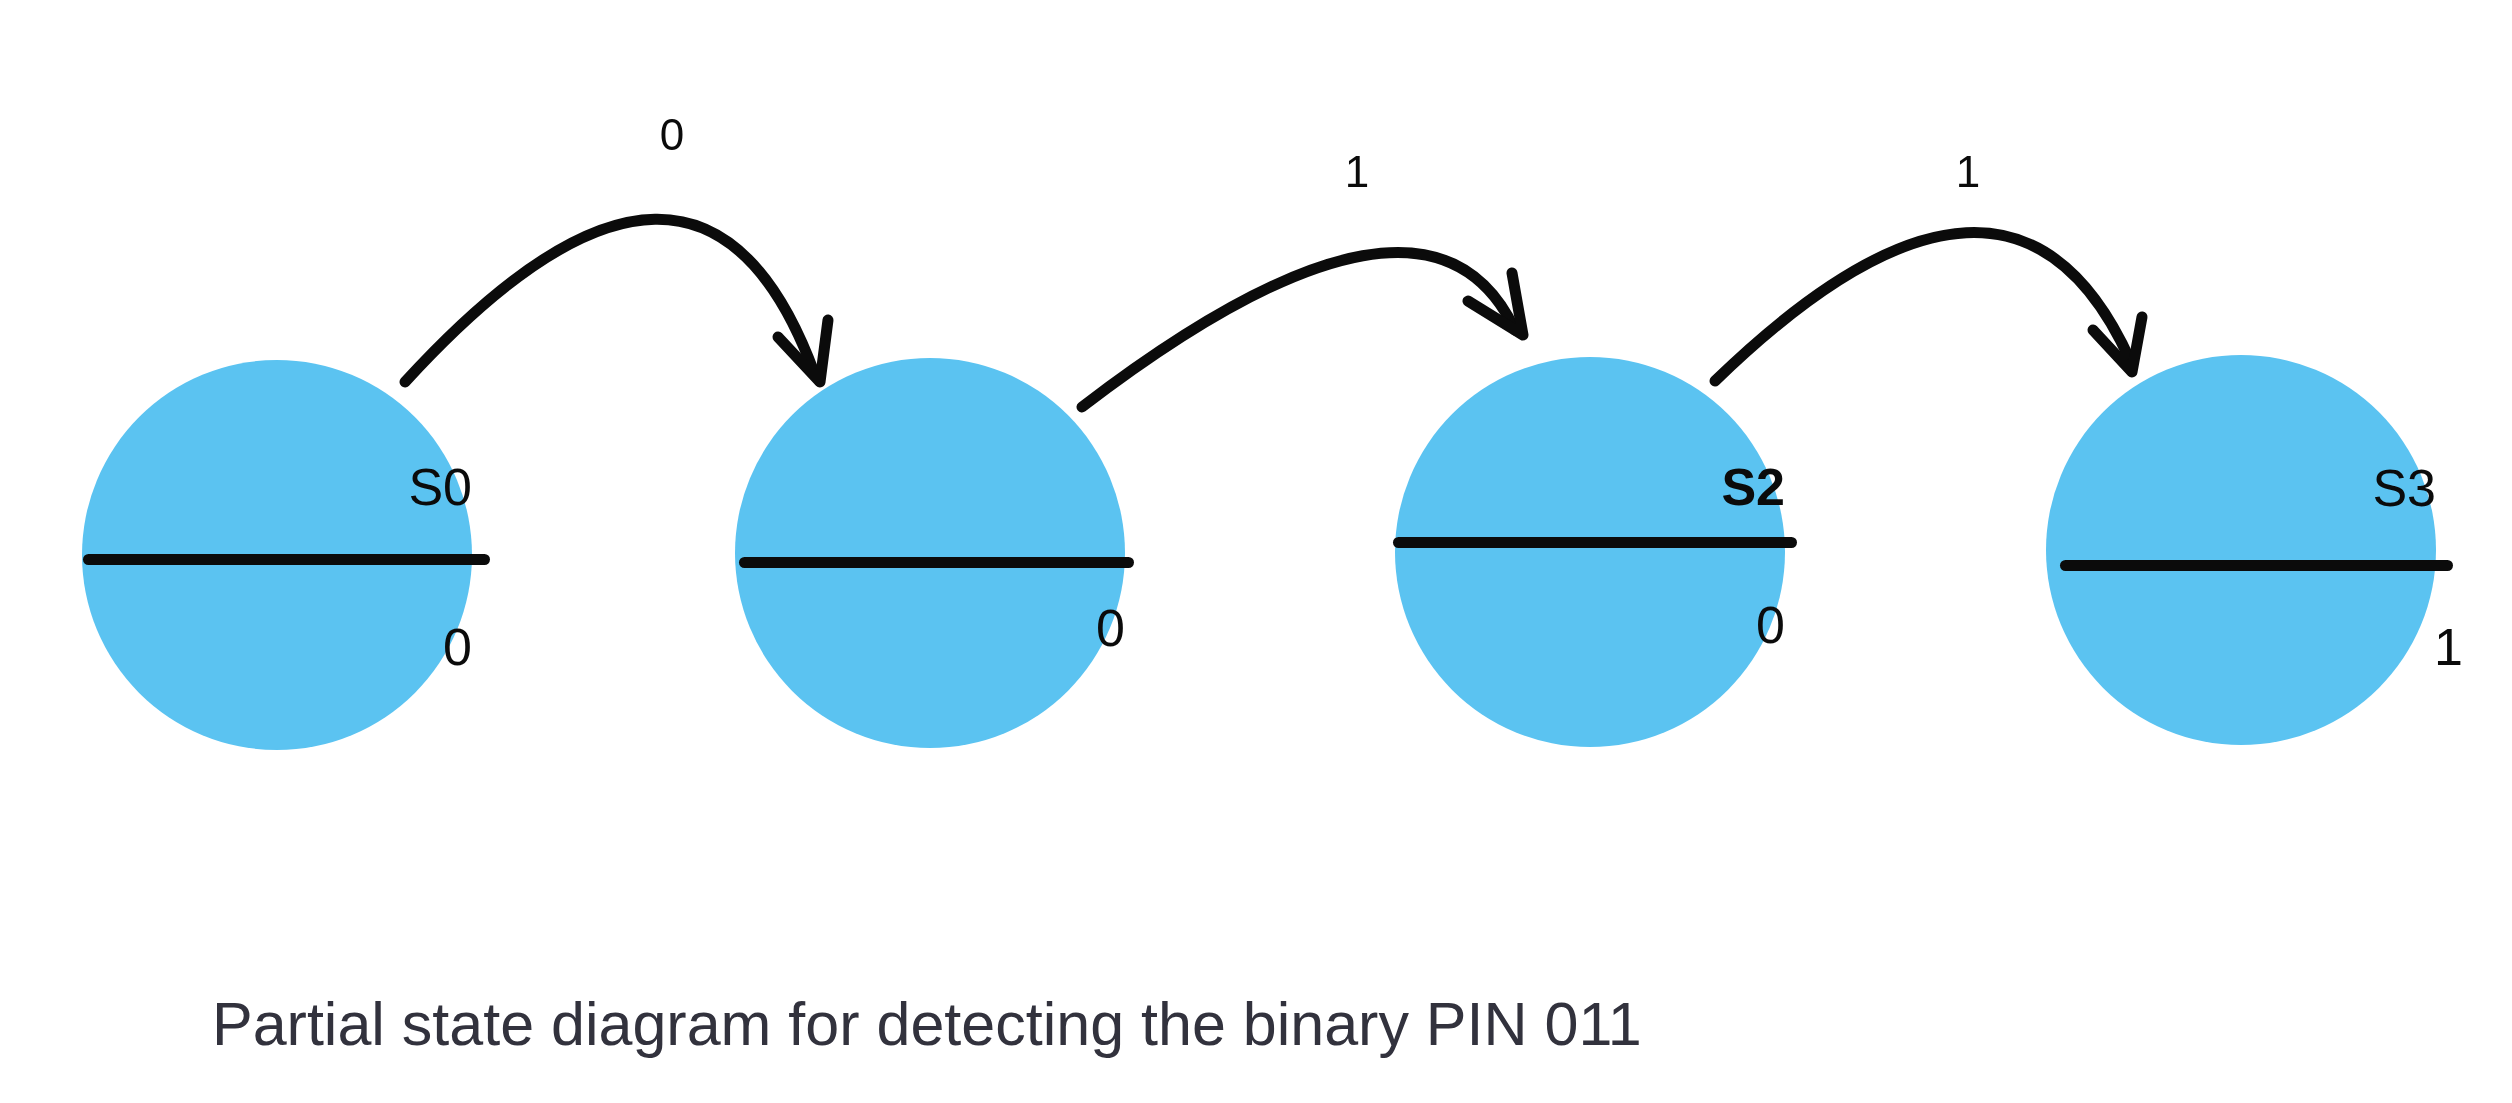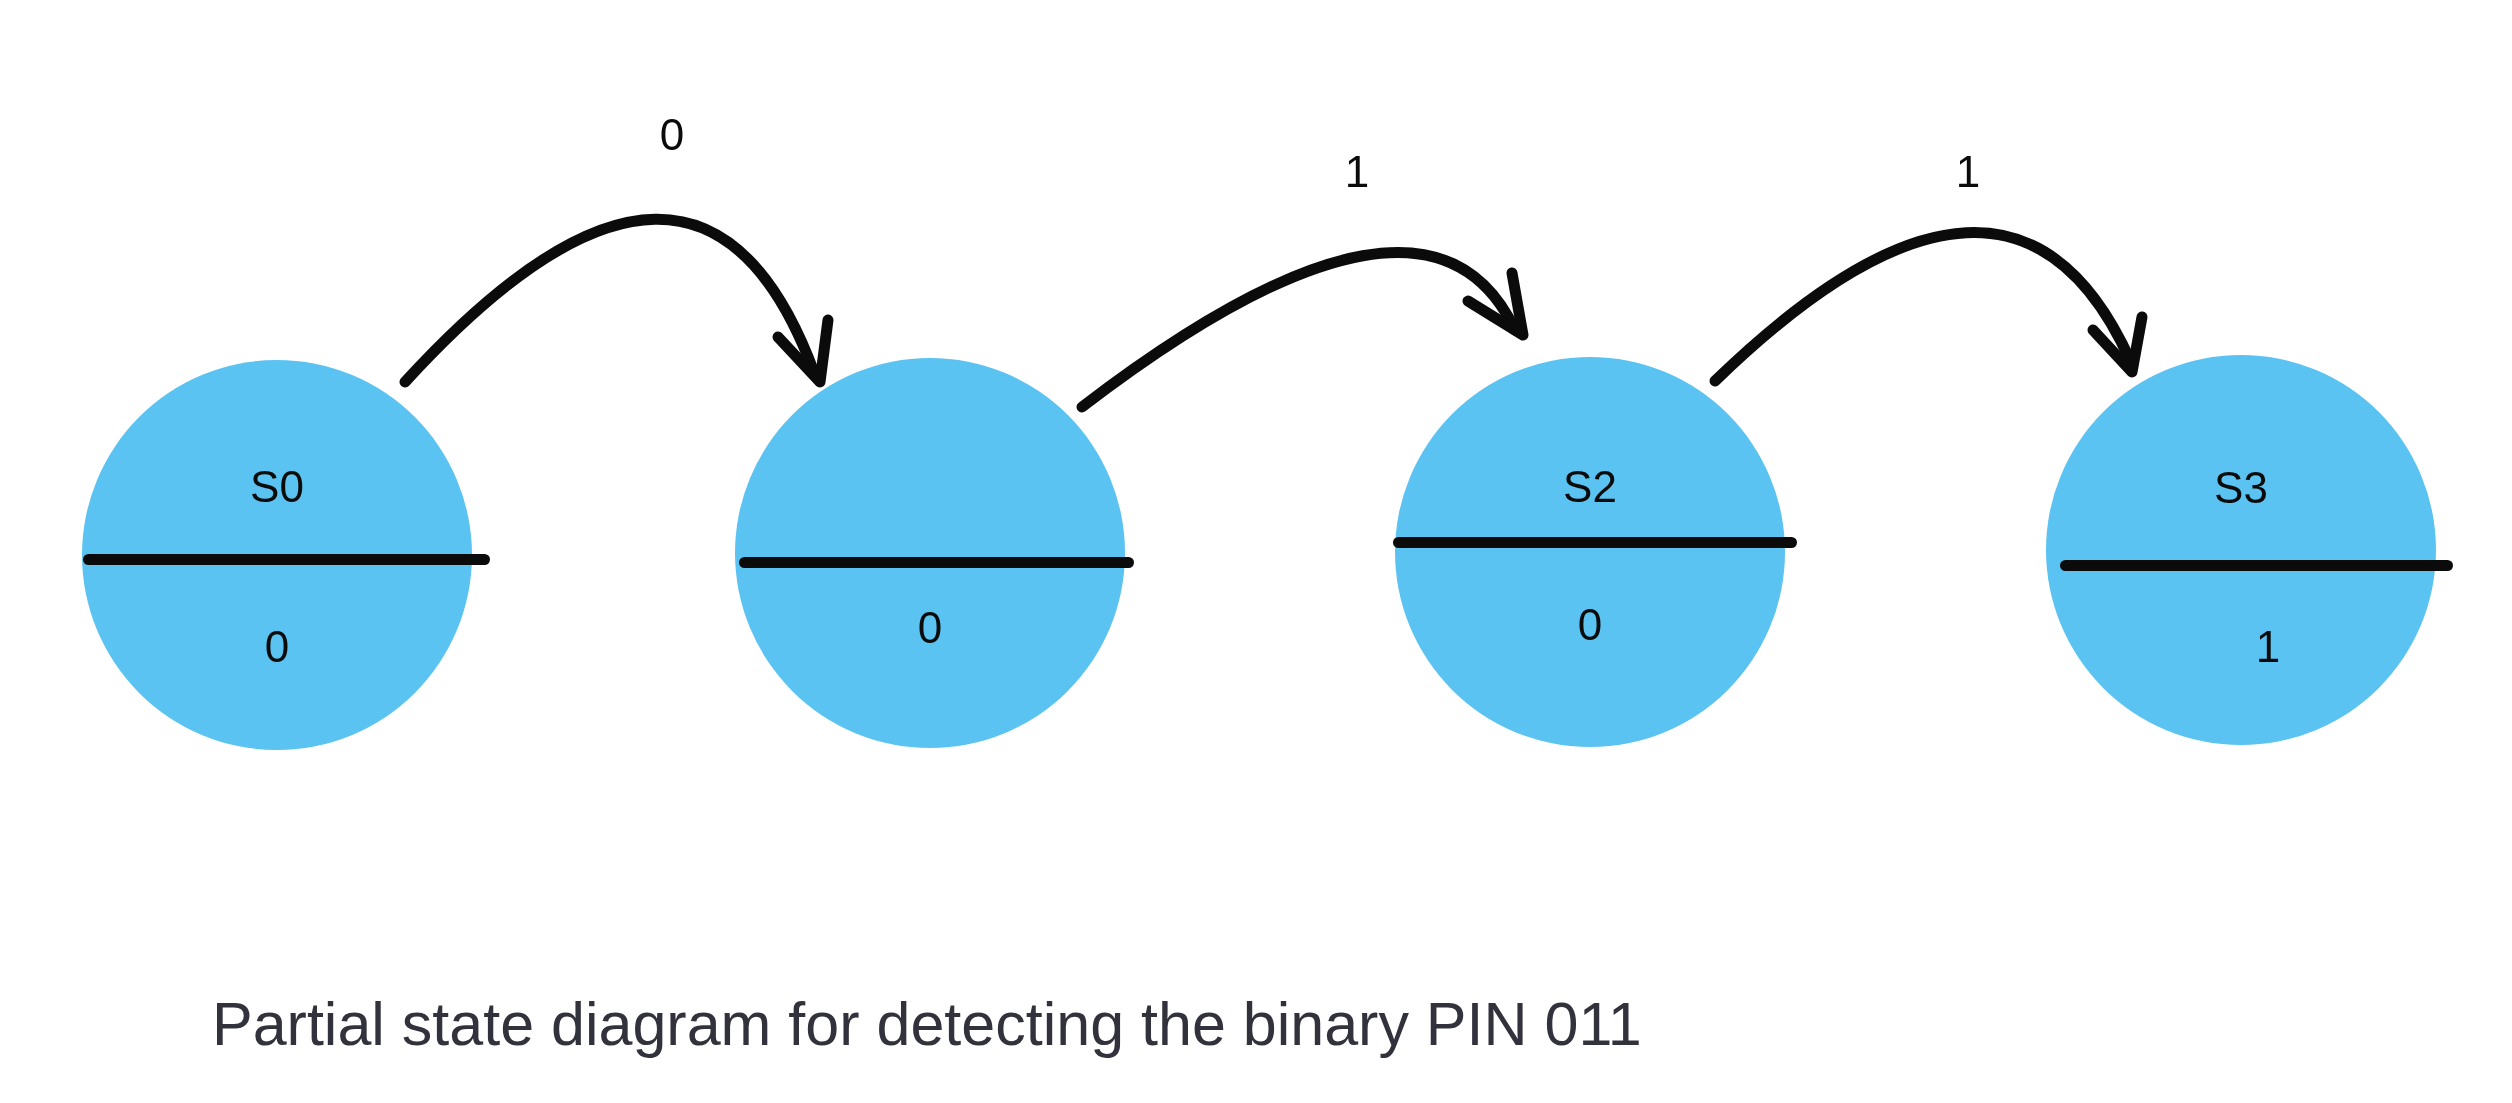--- a/index.html
+++ b/index.html
@@ -32,28 +32,28 @@
   .s0 { left: 82px;   top: 360px; }
   .s1 { left: 735px;  top: 358px; }
   .s2 { left: 1395px; top: 357px; }
   .s3 { left: 2046px; top: 355px; }
 
   .state .name,
   .state .output {
     position: absolute;
     left: 0;
     width: 100%;
-    text-align: center;
-    font-size: 44px;
+    text-align: right;
+    font-size: 52px;
     line-height: 44px;
     color: var(--ink);
   }
   .s0 .name { top: 105px; }
   .s1 .name { top: 108px; }
-  .s2 .name { top: 108px; }
+  .s2 .name { top: 108px; font-weight: bold; }
   .s3 .name { top: 111px; }
 
   .s0 .output { top: 265px; }
   .s1 .output { top: 248px; }
   .s2 .output { top: 246px; }
   .s3 .output { top: 270px; left: 27px; }
 
   .divider {
     position: absolute;
     height: 11px;

